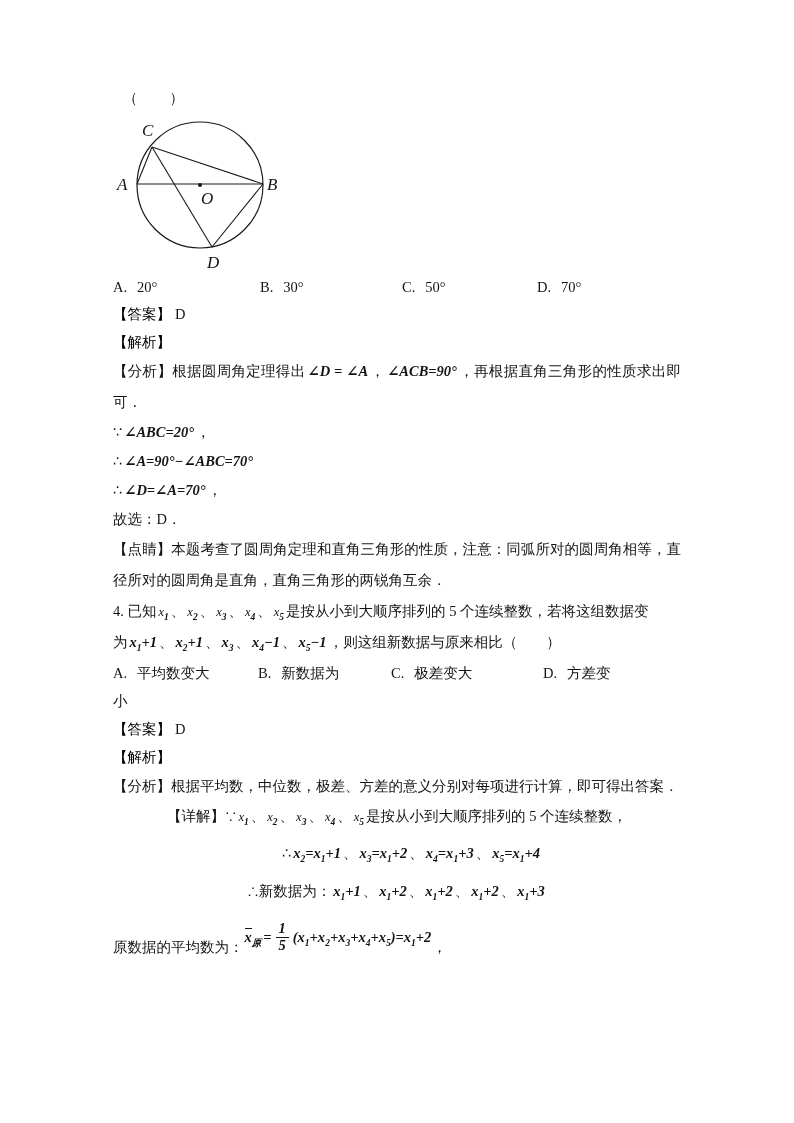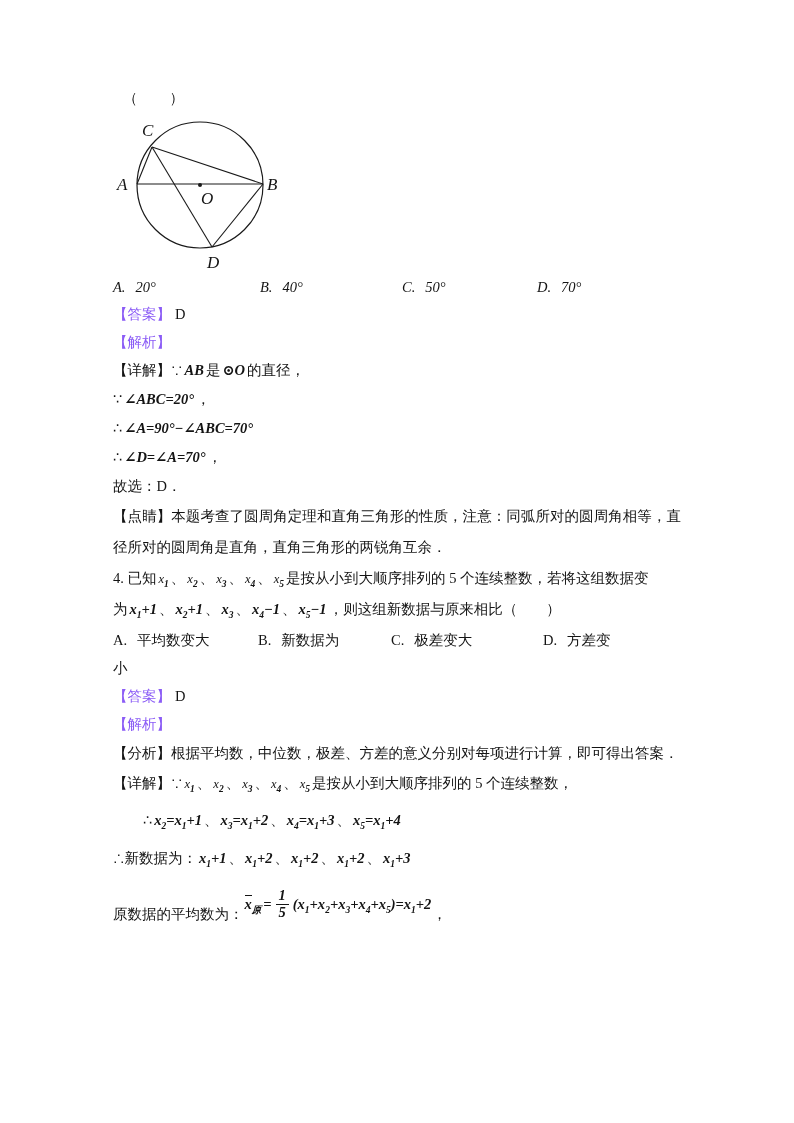--- a/index.html
+++ b/index.html
@@ -11,31 +11,31 @@
     color:#141414;
     font-size:14.5px;
     overflow:hidden;
   }
   .content{position:absolute;left:113px;top:86px;width:568px;}
   p{margin:0;}
   .stem-tail{line-height:24px;padding-left:10px;letter-spacing:1px;}
   .figure{position:relative;height:152px;margin-top:8px;}
   .figure svg{position:absolute;left:0;top:0;}
   .fig-label{font-family:"Liberation Serif","DejaVu Serif",serif;font-style:italic;font-size:17px;fill:#141414;}
-  .opt-row{position:relative;height:26px;margin-top:4px;line-height:26px;font-style:italic;}
+  .opt-row{position:relative;height:26px;margin-top:4px;line-height:26px;}
   .opt-row2{position:relative;height:56px;margin-top:2px;line-height:28px;}
   .opt{position:absolute;top:0;white-space:nowrap;}
   .opt-text{margin-left:10px;}
   .ans{line-height:28px;}
-  .blue{color:#8b5cf6;}
+  .blue{color:#000000;}
   .ans-val{margin-left:4px;}
   .par{line-height:31px;text-align:justify;}
   .par30{line-height:30px;text-align:justify;}
   .eq{line-height:29px;}
-  .eq30{line-height:30px;}
+  .eq30{line-height:30px;text-align:center;}
   .mt6{margin-top:6px;margin-left:30px;}
   .mt8{margin-top:8px;}
   .math{
     font-family:"Liberation Serif","DejaVu Serif",serif;
     font-style:italic;font-weight:bold;white-space:nowrap;
     padding:0 2px;
   }
   .math.small{font-size:12.5px;font-weight:normal;}
   .math sub, .frac sub{font-size:9.5px;line-height:0;font-weight:bold;}
   .plain{}
@@ -72,30 +72,30 @@
         <text class="fig-label" x="29" y="18">C</text>
         <text class="fig-label" x="4" y="72">A</text>
         <text class="fig-label" x="154" y="72">B</text>
         <text class="fig-label" x="88" y="86">O</text>
         <text class="fig-label" x="94" y="150">D</text>
       </svg>
     </div>
 
     <div class="opt-row">
       <span class="opt" style="left:0px"><span>A.</span><span class="opt-text">20°</span></span>
-      <span class="opt" style="left:147px"><span>B.</span><span class="opt-text">40°</span></span>
+      <span class="opt" style="left:147px"><span>B.</span><span class="opt-text">30°</span></span>
       <span class="opt" style="left:289px"><span>C.</span><span class="opt-text">50°</span></span>
       <span class="opt" style="left:424px"><span>D.</span><span class="opt-text">70°</span></span>
     </div>
 
     <p class="ans"><span class="blue">【答案】</span><span class="ans-val">D</span></p>
     <p class="ans"><span class="blue">【解析】</span></p>
 
+    <p class="par"><span class="plain">【分析】根据圆周角定理得出</span><span class="math">∠D = ∠A</span><span class="plain">，</span><span class="math">∠ACB=90°</span><span class="plain">，再根据直角三角形的性质求出即可．</span></p>
 
-    <p class="eq"><span class="plain">【详解】∵</span><span class="math">AB</span><span class="plain">是</span><span class="math">⊙O</span><span class="plain">的直径，</span></p>
     <p class="eq"><span class="plain">∵</span><span class="math">∠ABC=20°</span><span class="plain">，</span></p>
     <p class="eq"><span class="plain">∴</span><span class="math">∠A=90°−∠ABC=70°</span></p>
     <p class="eq"><span class="plain">∴</span><span class="math">∠D=∠A=70°</span><span class="plain">，</span></p>
     <p class="eq"><span class="plain">故选：D．</span></p>
 
     <p class="par"><span class="plain">【点睛】本题考查了圆周角定理和直角三角形的性质，注意：同弧所对的圆周角相等，直径所对的圆周角是直角，直角三角形的两锐角互余．</span></p>
 
     <p class="par30"><span class="plain">4. 已知</span><span class="math small">x<sub>1</sub></span><span class="plain">、</span><span class="math small">x<sub>2</sub></span><span class="plain">、</span><span class="math small">x<sub>3</sub></span><span class="plain">、</span><span class="math small">x<sub>4</sub></span><span class="plain">、</span><span class="math small">x<sub>5</sub></span><span class="plain">是按从小到大顺序排列的 5 个连续整数，若将这组数据变</span></p>
     <p class="par30"><span class="plain">为</span><span class="math">x<sub>1</sub>+1</span><span class="plain">、</span><span class="math">x<sub>2</sub>+1</span><span class="plain">、</span><span class="math">x<sub>3</sub></span><span class="plain">、</span><span class="math">x<sub>4</sub>−1</span><span class="plain">、</span><span class="math">x<sub>5</sub>−1</span><span class="plain">，则这组新数据与原来相比（　　）</span></p>
 

